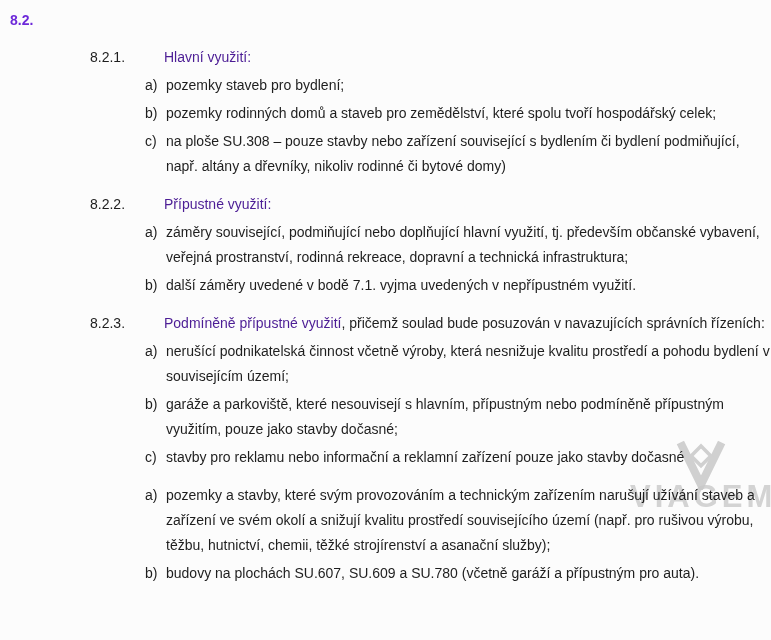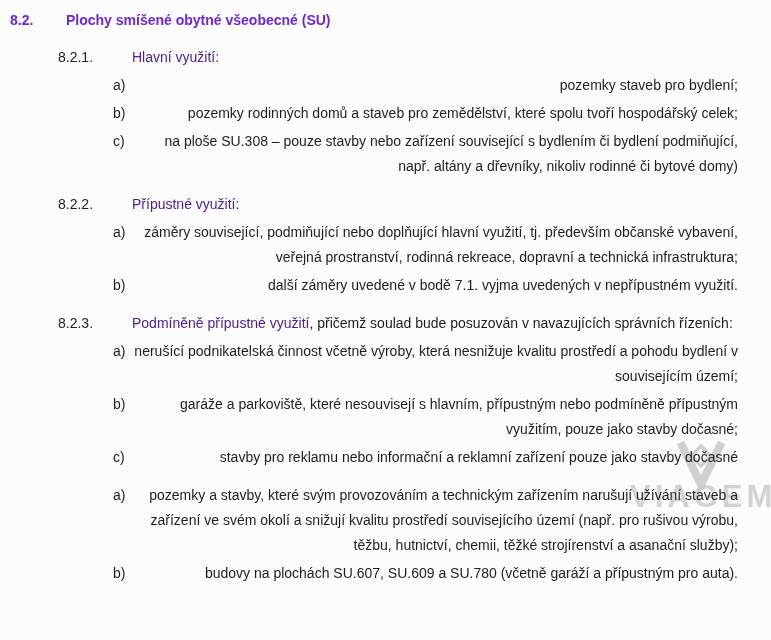--- a/index.html
+++ b/index.html
@@ -25,21 +25,21 @@
   }
   
   .h-row {
     display: flex;
     font-weight: 700;
     color: #6d28d9;
   }
   .h-num { width: 56px; flex: 0 0 56px; }
   
   .sub {
-    margin-left: 48px;
+    margin-left: 80px;
     margin-top: 12px;
     margin-bottom: 13px;
     width: 680px;
   }
   .sub:last-child { margin-bottom: 0; }
   .sub-head {
     display: flex;
     margin-bottom: 3px;
   }
   .sub-num { width: 54px; flex: 0 0 54px; }
@@ -49,21 +49,21 @@
     margin: 0 0 0 55px;
     padding: 0;
     list-style: none;
   }
   .item {
     display: flex;
     margin-bottom: 3px;
   }
   .item:last-child { margin-bottom: 0; }
   .marker { width: 21px; flex: 0 0 21px; }
-  .item-text { flex: 1 1 auto; max-width: 604px; text-align: right; }
+  .item-text { flex: 1 1 auto; max-width: 604px; }
   
   .watermark {
     position: absolute;
     z-index: 0;
     left: 630px;
     top: 438px;
     width: 141px;
     text-align: center;
     pointer-events: none;
     user-select: none;
@@ -96,21 +96,20 @@
       <path d="M9 5 L32 52 L55 5" stroke="#c9c9c9" stroke-width="9" fill="none" stroke-linejoin="miter"></path>
       <path d="M32 9 L43 20 L32 31 L21 20 Z" stroke="#c9c9c9" stroke-width="4" fill="#fcfcfc"></path>
     </svg>
     <span class="wm-text">VIAGEM</span>
   </div>
 
   <div class="doc">
 
     <div class="h-row">
       <span class="h-num">8.2.</span>
-      <span class="h-title">Plochy smíšené obytné všeobecné (SU)</span>
     </div>
 
     <section class="sub">
       <div class="sub-head">
         <span class="sub-num">8.2.1.</span>
         <span class="sub-title"><span class="bold">Hlavní využití:</span><span></span></span>
       </div>
       <ol class="items">
         <li class="item">
           <span class="marker">a)</span>

